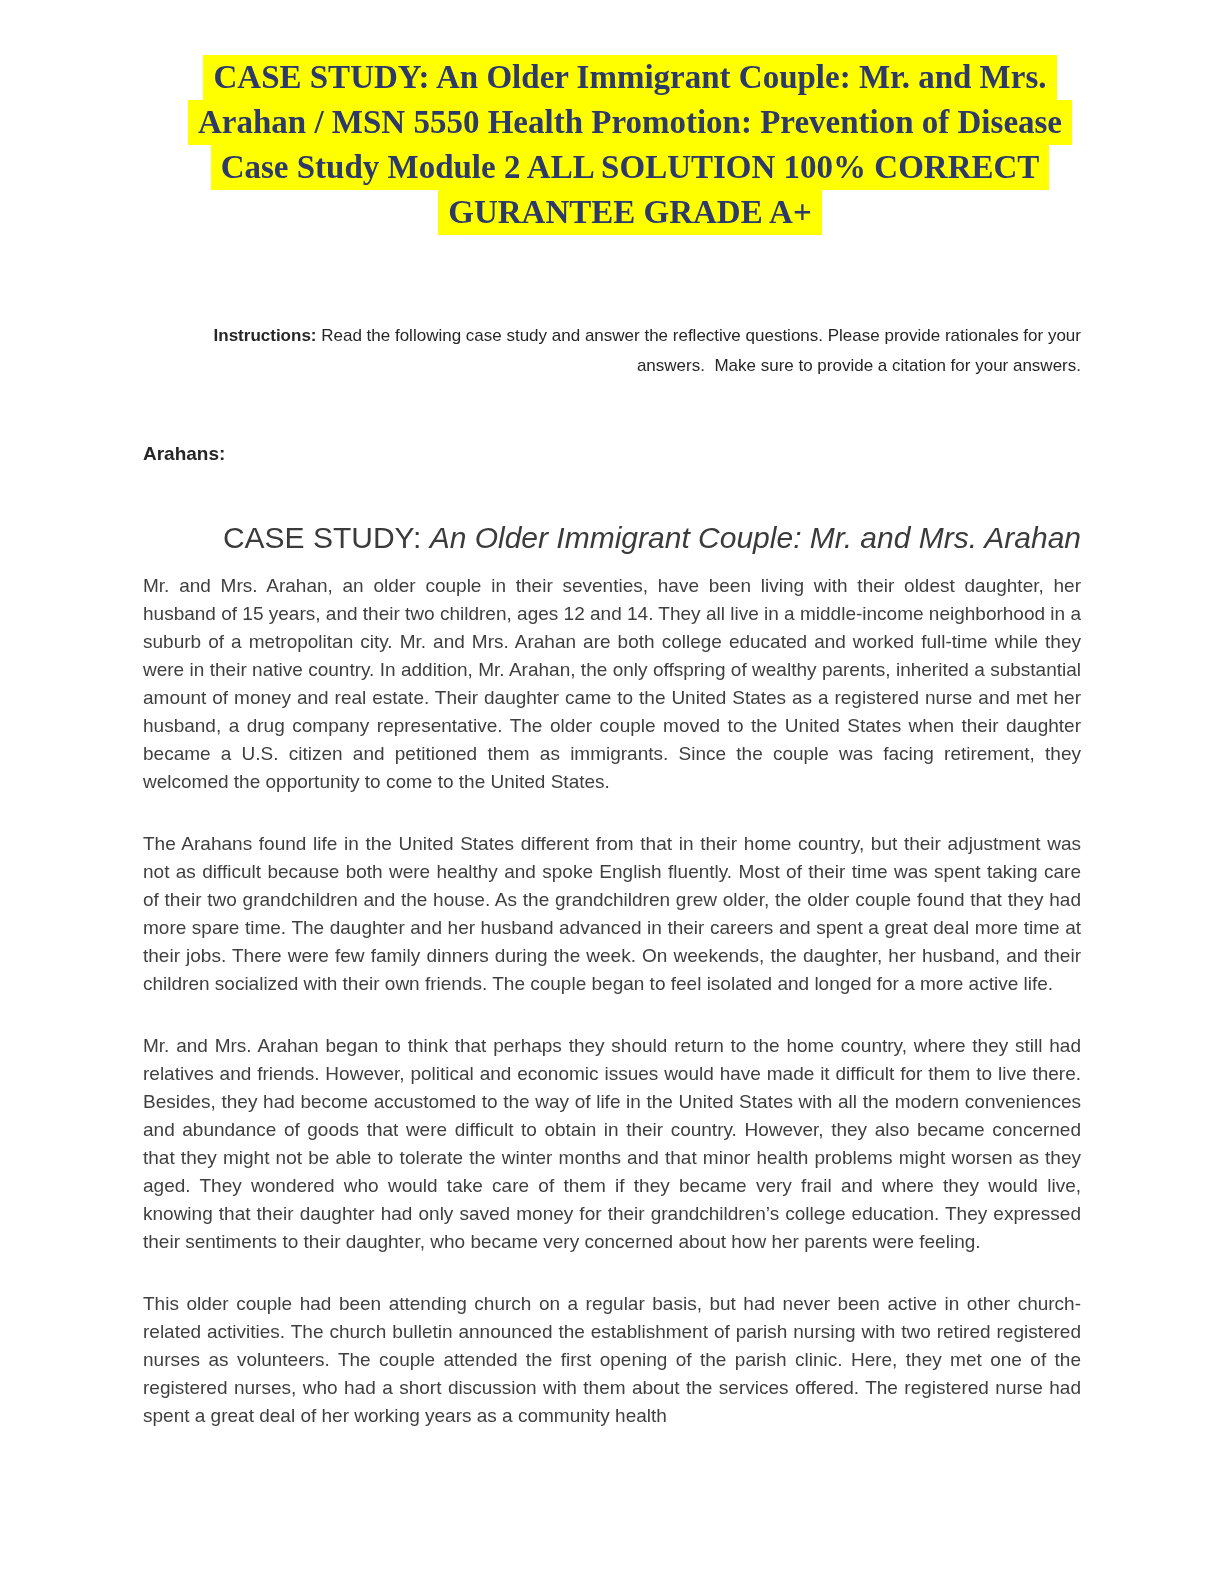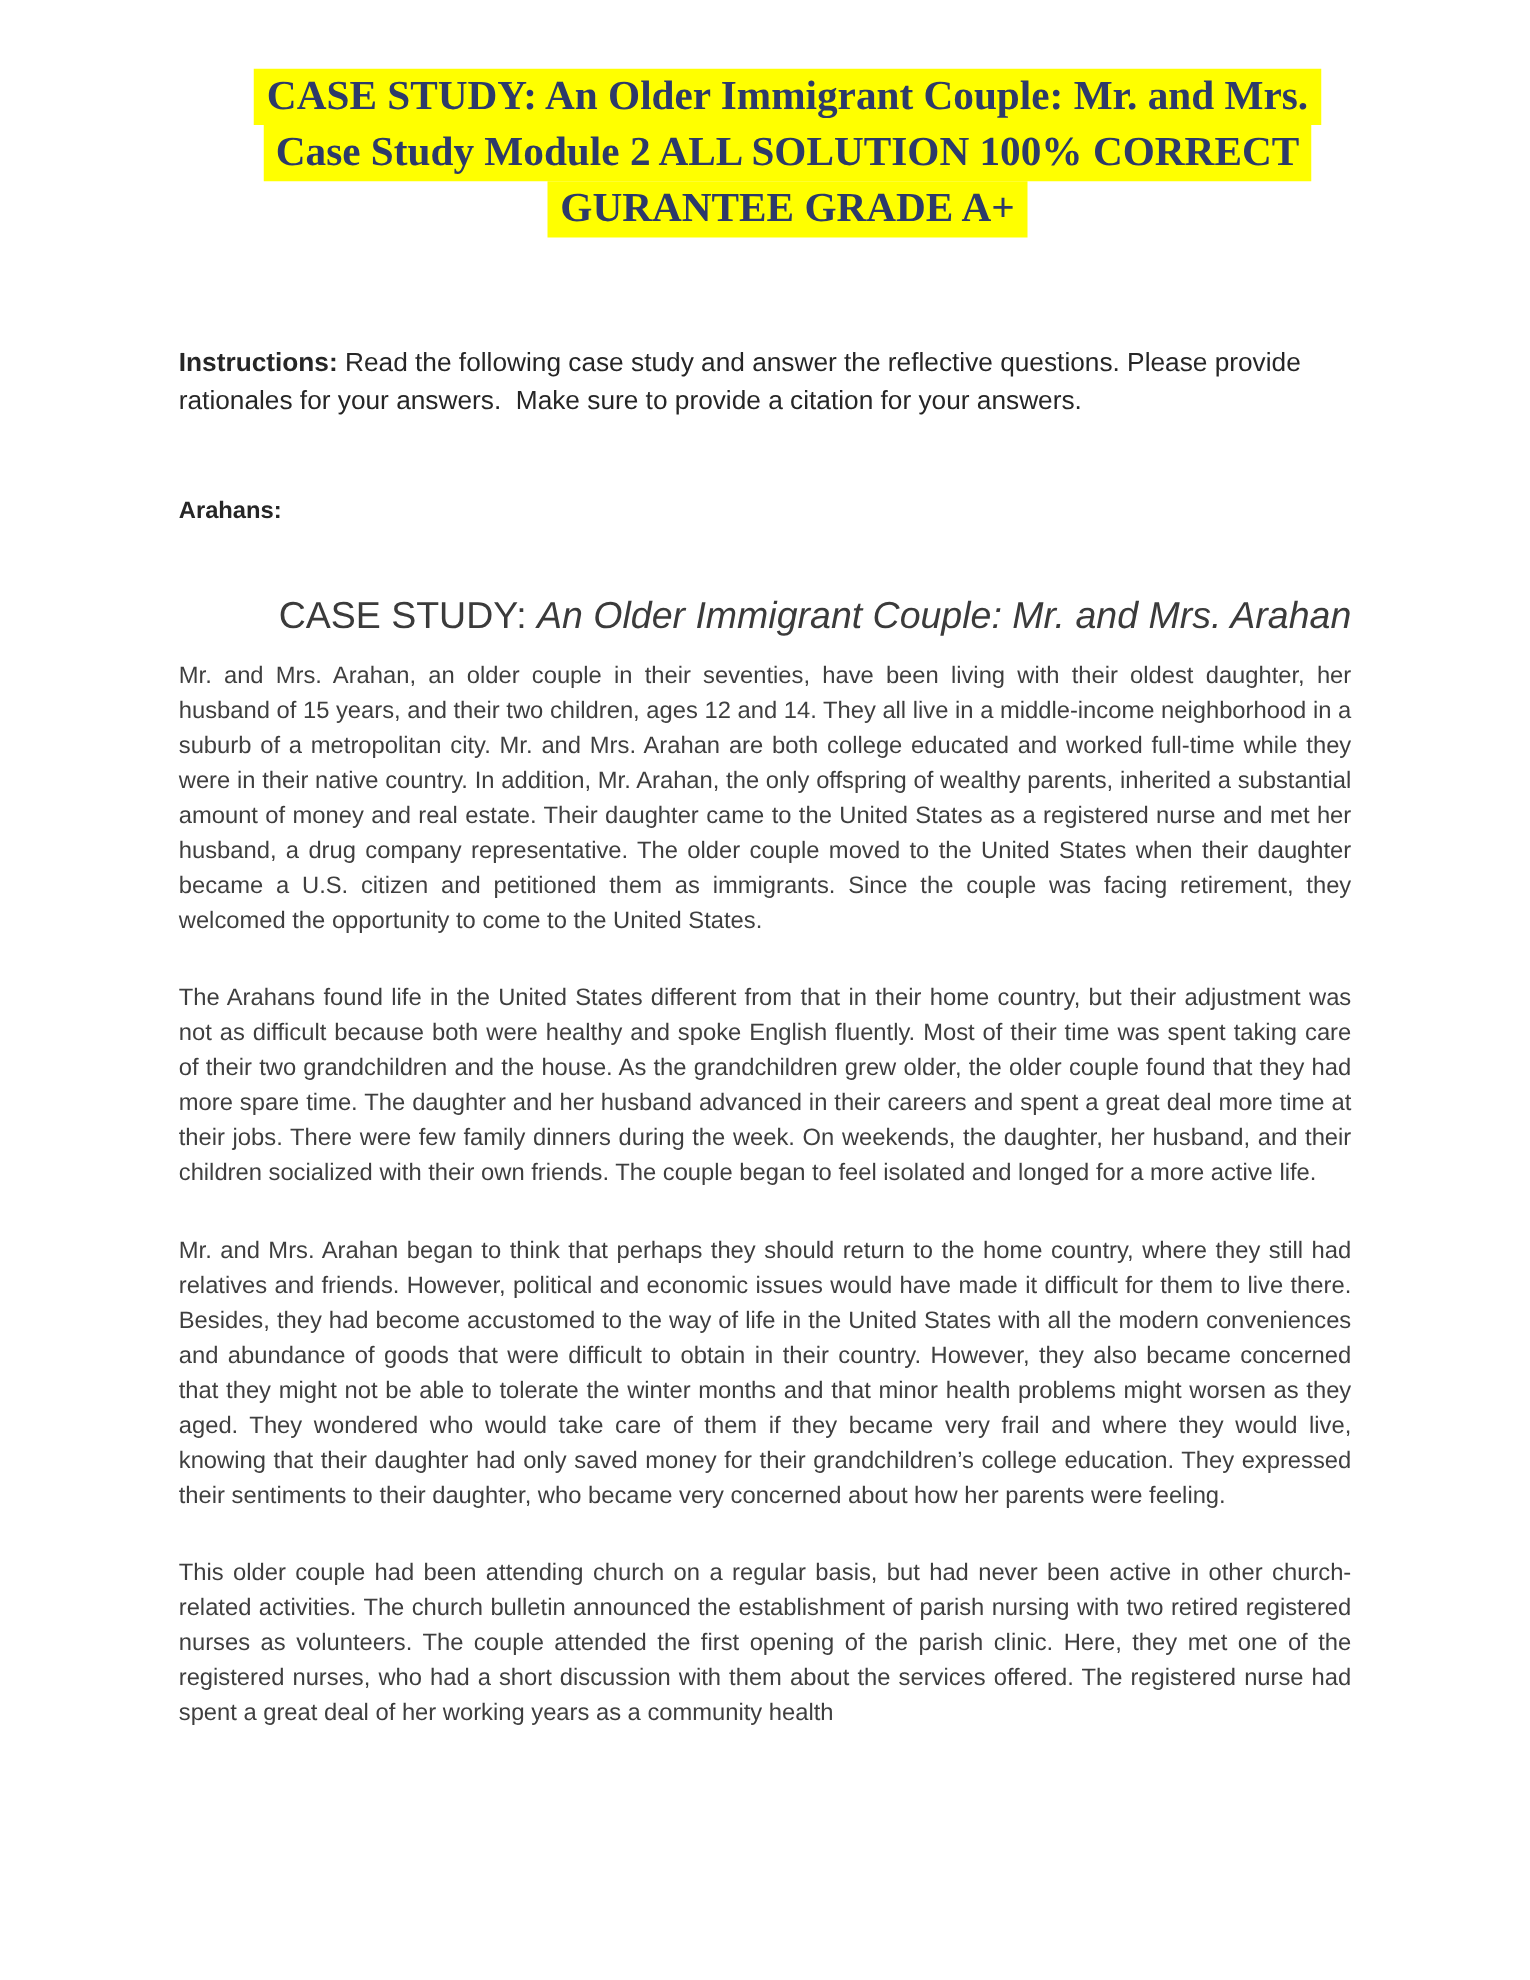--- a/index.html
+++ b/index.html
@@ -32,24 +32,25 @@
   .title-line .hl {
     background: #ffff00;
     white-space: nowrap;
     padding: 0 10px;
     margin-left: 36px;
   }
   
   .instructions {
     margin-top: 86px;
     font-family: "Liberation Sans", sans-serif;
-    font-size: 21px;
+    font-size: 17px;
     line-height: 30px;
     color: #262626;
     width: 938px;
+    text-align: right;
   }
   .instructions .label,
   .deadline .label {
     font-weight: bold;
   }
   .deadline {
     margin-top: 58px;
     font-family: "Liberation Sans", sans-serif;
     font-size: 19px;
     line-height: 30px;
@@ -85,20 +86,23 @@
 </head>
 <body>
 
 <div class="page">
 
   <div class="doc-title">
     <div class="title-line">
       <span class="hl">CASE STUDY: An Older Immigrant Couple: Mr. and Mrs.</span>
     </div>
     <div class="title-line">
+      <span class="hl">Arahan / MSN 5550 Health Promotion: Prevention of Disease</span>
+    </div>
+    <div class="title-line">
       <span class="hl">Case Study Module 2 ALL SOLUTION 100% CORRECT</span>
     </div>
     <div class="title-line">
       <span class="hl">GURANTEE GRADE A+</span>
     </div>
   </div>
 
   <p class="instructions"><span class="label">Instructions:</span><span> Read the following case study and answer the reflective questions. Please provide rationales for your answers.&nbsp; Make sure to provide a citation for your answers.</span></p>
 
   <p class="deadline"><span class="label">Arahans:</span></p>

